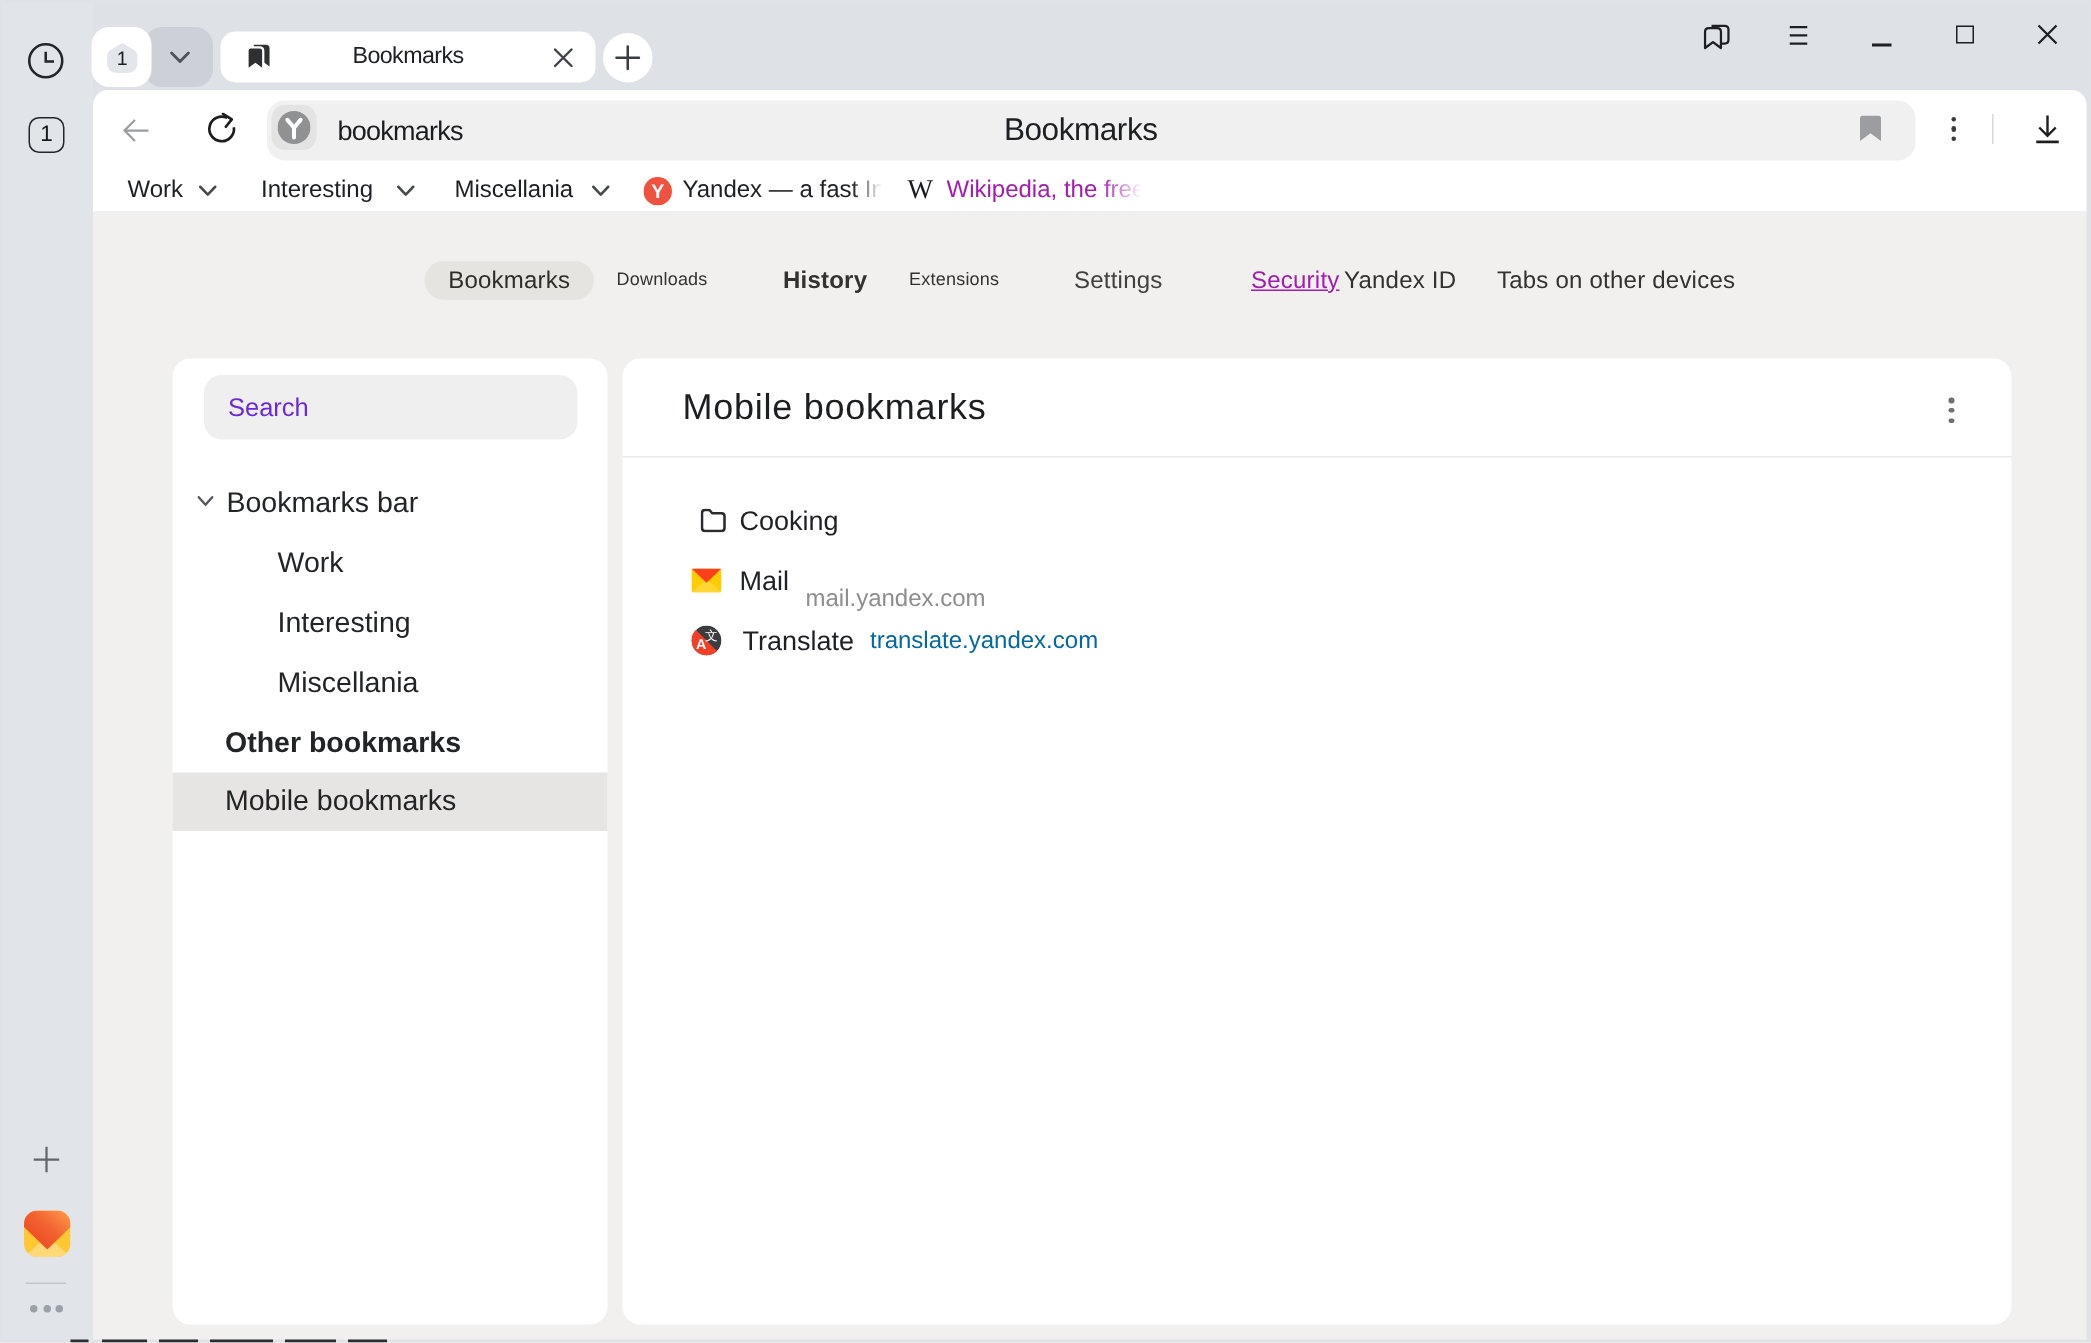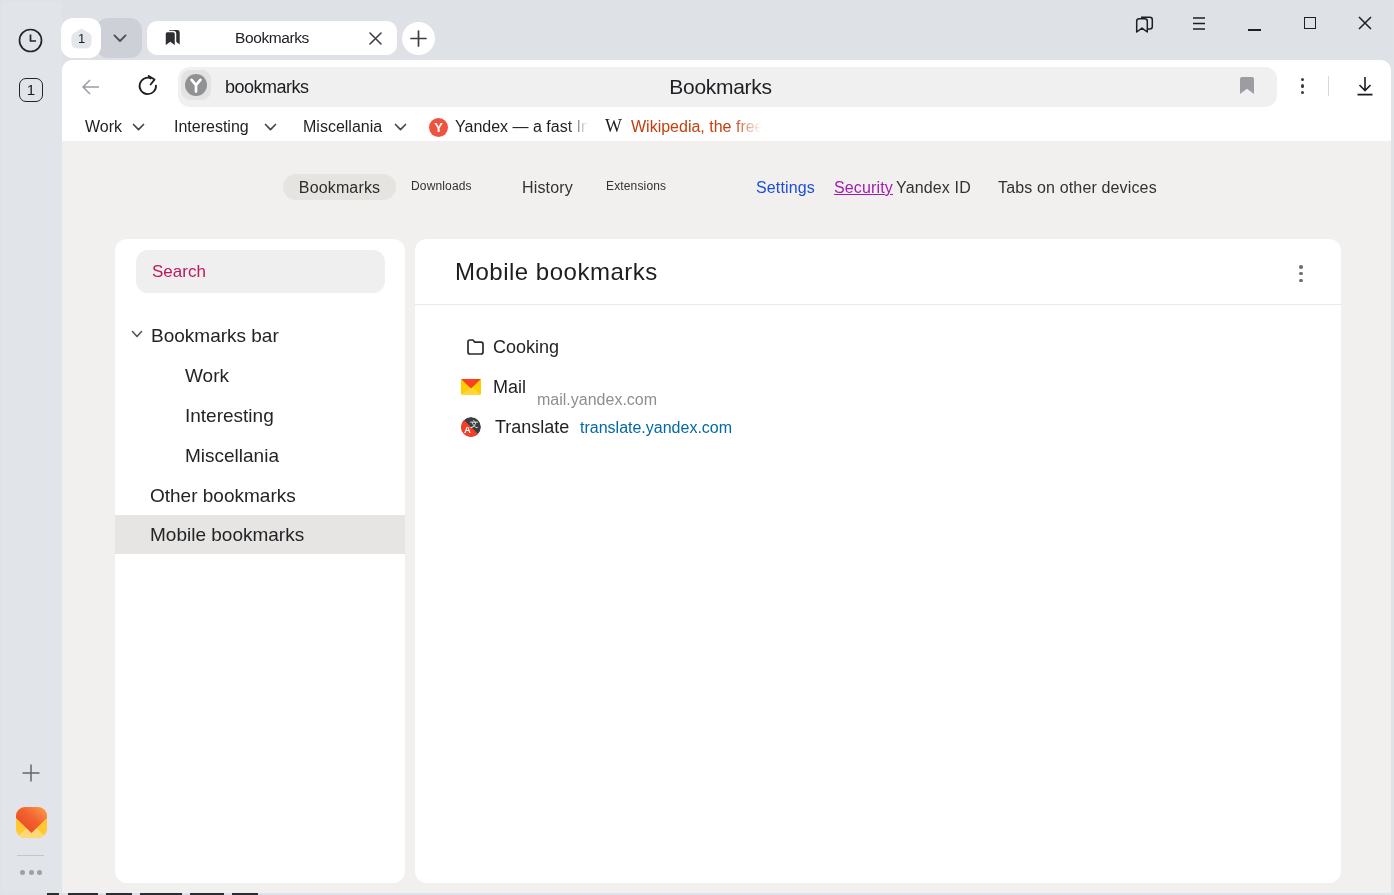--- a/index.html
+++ b/index.html
@@ -147,46 +147,46 @@
 <div class="abs t" style="left:303px; top:118px; font-size:16px; color:#1e1f22;">Miscellania</div>
 <svg class="abs" style="left:394px; top:123px;" width="13" height="9" viewBox="0 0 13 9">
   <path d="M1.5 1.5 L6.5 6.7 L11.5 1.5" fill="none" stroke="#47494d" stroke-width="1.7" stroke-linecap="round" stroke-linejoin="round"></path>
 </svg>
 <svg class="abs" style="left:429px; top:118px;" width="19" height="19" viewBox="0 0 19 19">
   <circle cx="9.5" cy="9.5" r="9.5" fill="#ef5340"></circle>
   <text x="9.5" y="14" text-anchor="middle" font-size="13" font-weight="bold" fill="#fff" font-family="Liberation Sans, sans-serif">Y</text>
 </svg>
 <div class="abs t" style="left:455px; top:118px; width:133px; overflow:hidden; font-size:16px; color:#1e1f22; -webkit-mask-image:linear-gradient(90deg,#000 85%,transparent 100%); mask-image:linear-gradient(90deg,#000 85%,transparent 100%);">Yandex — a fast In</div>
 <div class="abs t" style="left:605px; top:116px; font-size:18px; font-family:'Liberation Serif',serif; color:#1b1c1e;">W</div>
-<div class="abs t" style="left:631px; top:118px; width:136px; overflow:hidden; font-size:16px; color:#c2410c; -webkit-mask-image:linear-gradient(90deg,#000 75%,transparent 96%); mask-image:linear-gradient(90deg,#000 75%,transparent 96%);">Wikipedia, the free</div>
+<div class="abs t" style="left:631px; top:118px; width:136px; overflow:hidden; font-size:16px; color:#a21caf; -webkit-mask-image:linear-gradient(90deg,#000 75%,transparent 96%); mask-image:linear-gradient(90deg,#000 75%,transparent 96%);">Wikipedia, the free</div>
 
 <div class="abs content"></div>
 
 <div class="abs" style="left:283px; top:174px; width:113px; height:26px; background:#e6e4e1; border-radius:13px;"></div>
 <div class="abs t" style="left:283px; top:179px; width:113px; text-align:center; font-size:16px; letter-spacing:0.15px; color:#2e2d2b;">Bookmarks</div>
 <div class="abs t" style="left:411px; top:179px; font-size:12px; letter-spacing:0.15px; color:#33322f;">Downloads</div>
-<div class="abs t" style="left:522px; top:179px; font-size:16px; letter-spacing:0.15px; color:#33322f;">History</div>
+<div class="abs t" style="left:522px; top:179px; font-size:16px; letter-spacing:0.15px; color:#33322f;font-weight:bold;">History</div>
 <div class="abs t" style="left:606px; top:179px; font-size:12px; letter-spacing:0.15px; color:#33322f;">Extensions</div>
-<div class="abs t" style="left:716px; top:179px; font-size:16px; letter-spacing:0.15px; color:#1d4ed8;margin-left:40px;">Settings</div>
+<div class="abs t" style="left:716px; top:179px; font-size:16px; letter-spacing:0.15px; color:#404040;">Settings</div>
 <div class="abs t" style="left:834px; top:179px; font-size:16px; letter-spacing:0.15px; color:#a21caf;text-decoration:underline;">Security</div>
 <div class="abs t" style="left:896px; top:179px; font-size:16px; letter-spacing:0.15px; color:#33322f;">Yandex ID</div>
 <div class="abs t" style="left:998px; top:179px; font-size:16px; letter-spacing:0.15px; color:#33322f;">Tabs on other devices</div>
 
 <div class="abs panel left-panel"></div>
 <div class="abs" style="left:136px; top:250px; width:249px; height:43px; background:#efefef; border-radius:12px;"></div>
-<div class="abs t" style="left:152px; top:262px; font-size:17px; color:#be185d;">Search</div>
+<div class="abs t" style="left:152px; top:262px; font-size:17px; color:#6d28d9;">Search</div>
 
 <svg class="abs" style="left:131px; top:330px;" width="12" height="9" viewBox="0 0 12 9">
   <path d="M1.5 1.5 L6 6.5 L10.5 1.5" fill="none" stroke="#55575b" stroke-width="1.6" stroke-linecap="round" stroke-linejoin="round"></path>
 </svg>
 <div class="abs t" style="left:151px; top:324.5px; font-size:19px; color:#232426;">Bookmarks bar</div>
 <div class="abs t" style="left:185px; top:364.5px; font-size:19px; color:#232426;">Work</div>
 <div class="abs t" style="left:185px; top:404.5px; font-size:19px; color:#232426;">Interesting</div>
 <div class="abs t" style="left:185px; top:444.5px; font-size:19px; color:#232426;">Miscellania</div>
-<div class="abs t" style="left:150px; top:484.5px; font-size:19px; color:#232426;">Other bookmarks</div>
+<div class="abs t" style="left:150px; top:484.5px; font-size:19px; color:#232426;font-weight:bold;">Other bookmarks</div>
 <div class="abs" style="left:115px; top:515px; width:290px; height:39px; background:#e7e5e3;"></div>
 <div class="abs t" style="left:150px; top:523.5px; font-size:19px; color:#232426;">Mobile bookmarks</div>
 
 <div class="abs panel right-panel"></div>
 <div class="abs t" style="left:455px; top:258px; font-size:24px; letter-spacing:0.5px; color:#1d1e20;">Mobile bookmarks</div>
 <div class="abs" style="left:1299px; top:265px; width:3.6px; height:17px;">
   <span style="position:absolute;left:0;top:0;width:3.6px;height:3.6px;border-radius:50%;background:#6f7073;"></span>
   <span style="position:absolute;left:0;top:6.8px;width:3.6px;height:3.6px;border-radius:50%;background:#6f7073;"></span>
   <span style="position:absolute;left:0;top:13.6px;width:3.6px;height:3.6px;border-radius:50%;background:#6f7073;"></span>
 </div>

